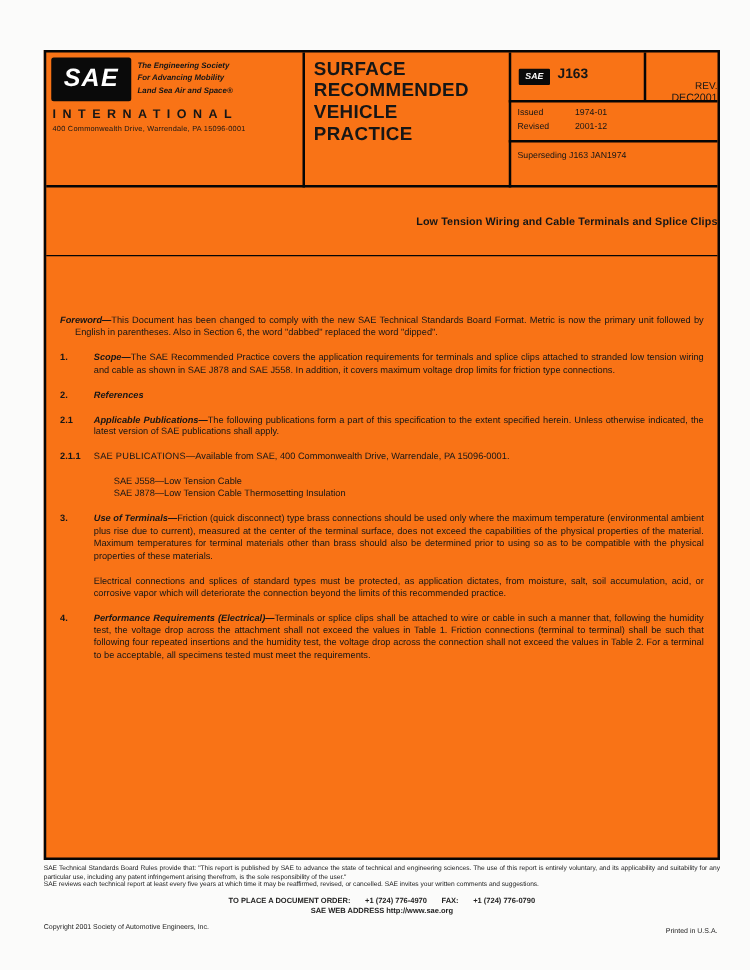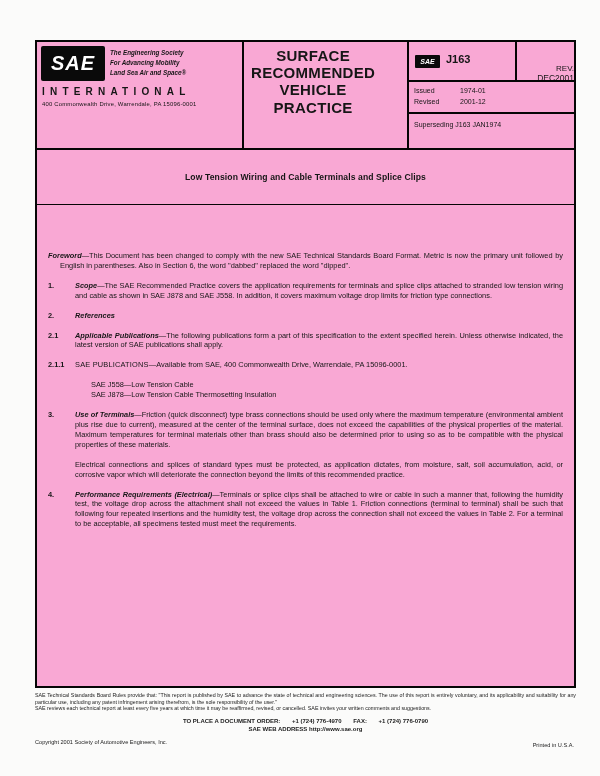--- a/index.html
+++ b/index.html
@@ -1,49 +1,49 @@
 <!DOCTYPE html>
 <html><head>
 <meta charset="utf-8">
 <style>
   * { margin:0; padding:0; box-sizing:border-box; }
   html, body { width:600px; height:776px; }
   body { position:relative; background:#fbfbfa; font-family:"Liberation Sans", sans-serif; color:#161616; overflow:hidden; }
-  .doc-border { position:absolute; left:35px; top:40px; width:541px; height:648px; border:2px solid #060606; background:#f9a8d4; }
+  .doc-border { position:absolute; left:35px; top:40px; width:541px; height:648px; border:2px solid #060606; background:#f97316; }
 
   
   .header { position:relative; height:108px; border-bottom:2px solid #060606; }
   .sae-box { position:absolute; left:4px; top:4px; width:64px; height:35px; background:#0a0a0a; color:#fff;
              display:flex; align-items:center; justify-content:center; font-weight:bold; font-style:italic;
              font-size:20px; letter-spacing:1px; border-radius:2px; }
   .taglines { position:absolute; left:73px; top:6px; font-size:6.3px; line-height:9.8px; font-weight:bold; font-style:italic; }
   .intl { position:absolute; left:5px; top:44px; font-size:10px; font-weight:bold; letter-spacing:5.2px; white-space:nowrap; }
   .addr { position:absolute; left:5px; top:59px; font-size:5.9px; letter-spacing:0.2px; white-space:nowrap; }
   .vline { position:absolute; top:0; width:1.5px; background:#060606; }
   .v1 { left:205px; height:108px; }
   .v2 { left:370px; height:108px; }
   .v3 { left:478px; height:38px; }
   .hline { position:absolute; left:370px; width:167px; height:1.5px; background:#060606; }
   .h1 { top:38px; } .h2 { top:70px; }
-  .doc-type { position:absolute; left:214px; top:5px; font-size:15px; font-weight:bold; line-height:17.2px; letter-spacing:0.3px;text-align:center; }
+  .doc-type { position:absolute; left:214px; top:5px; font-size:15px; font-weight:bold; line-height:17.2px; letter-spacing:0.3px; }
   .code-cell { position:absolute; left:370px; top:0; width:108px; height:38px; }
   .sae-box-sm { position:absolute; left:8px; top:13px; width:25px; height:13px; background:#0a0a0a; color:#fff;
                 display:flex; align-items:center; justify-content:center; font-size:7px; font-weight:bold;
                 font-style:italic; border-radius:1px; }
   .doc-code { position:absolute; left:39px; top:11px; font-size:11px; font-weight:bold; }
   .rev-cell { position:absolute; left:478px; top:16px; width:59px; height:38px; text-align:right; }
   .rev-label { margin-top:6px; font-size:8px; }
   .rev-value { font-size:8.5px; font-weight:normal; }
   .issue-row { position:absolute; left:377px; font-size:7px; }
   .r1 { top:45px; } .r2 { top:56px; }
   .issue-row .val { position:absolute; left:46px; top:0; white-space:nowrap; }
   .superseding { position:absolute; left:377px; top:79px; font-size:7px; white-space:nowrap; }
 
   
-  .title-bar { height:55px; border-bottom:1.5px solid #060606; display:flex; align-items:center; justify-content:center; }
+  .title-bar { height:55px; border-bottom:1.5px solid #060606; display:flex; align-items:center; justify-content:flex-end; }
   .title { font-size:8.6px; font-weight:bold; letter-spacing:0.1px; }
 
   
   .doc-body { padding:14px 11px 0 11px; font-size:7.4px; line-height:9.9px; text-align:justify; }
   .para { margin-bottom:10px;margin-top:32px; }
   .hang { padding-left:12px; text-indent:-12px; }
   .sec { display:flex; margin-bottom:10px; }
   .num { flex:0 0 27px; font-weight:bold; }
   .txt { flex:1; }
   .bi { font-weight:bold; font-style:italic; }

